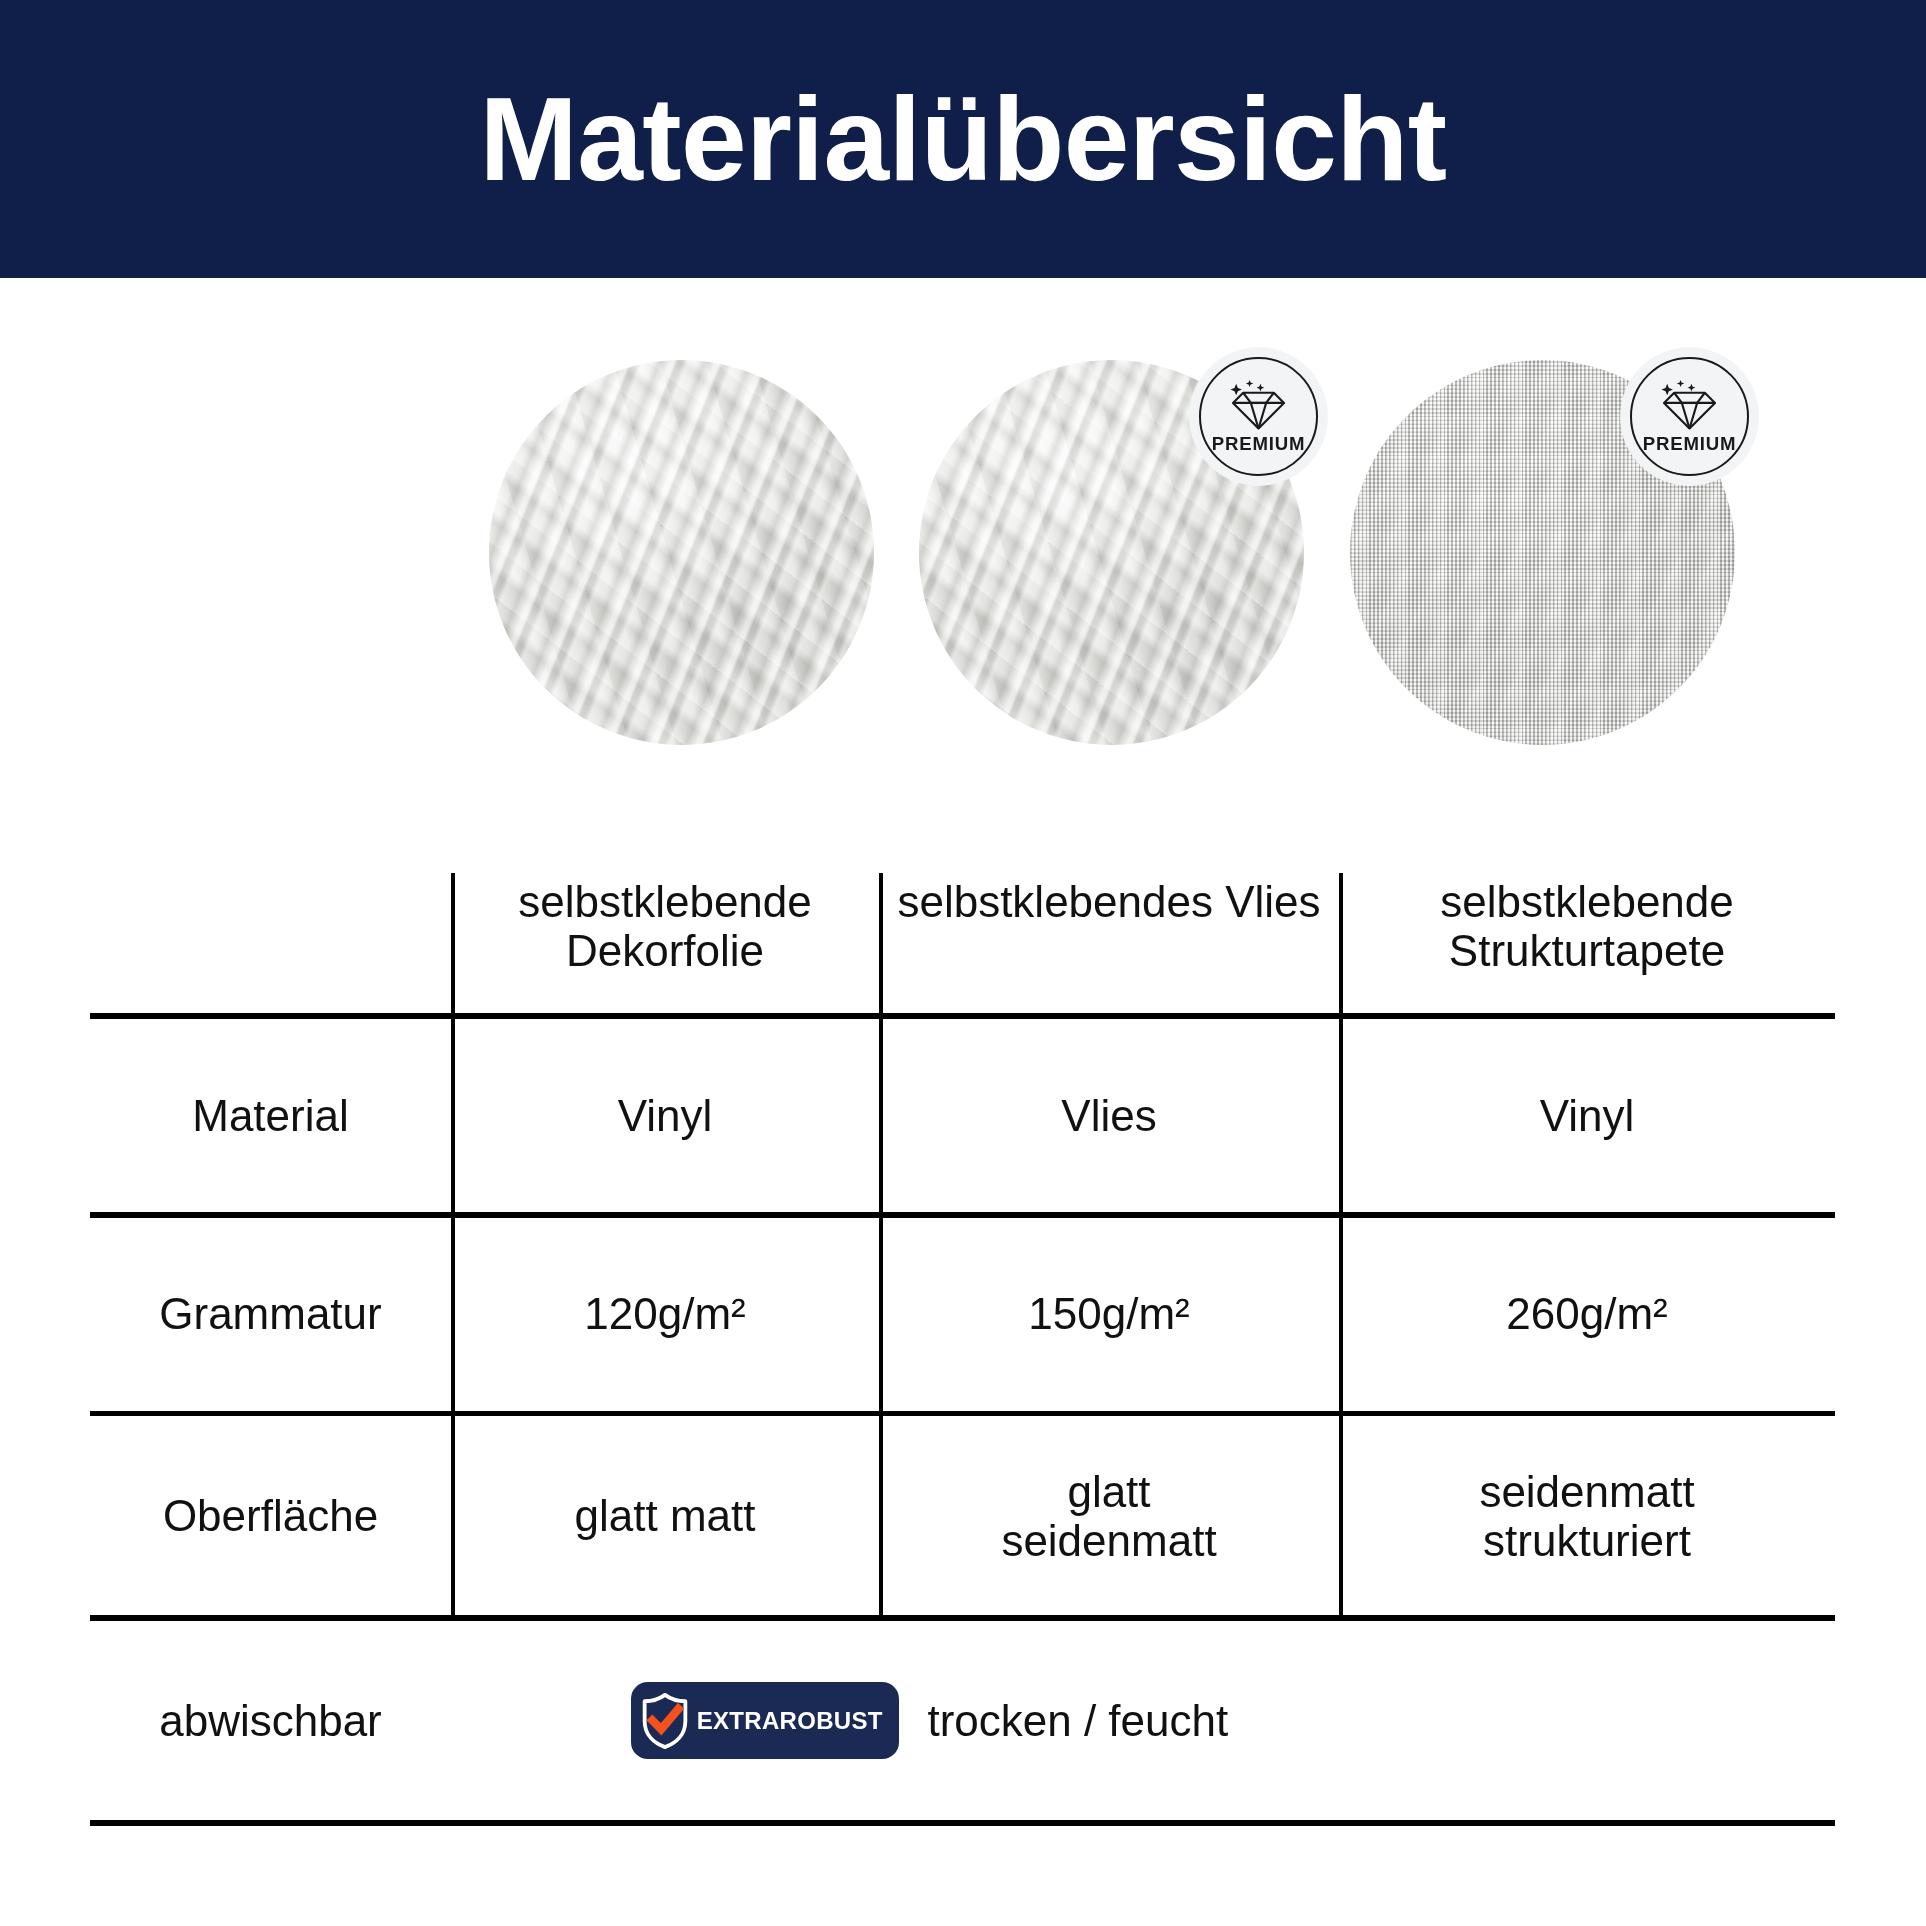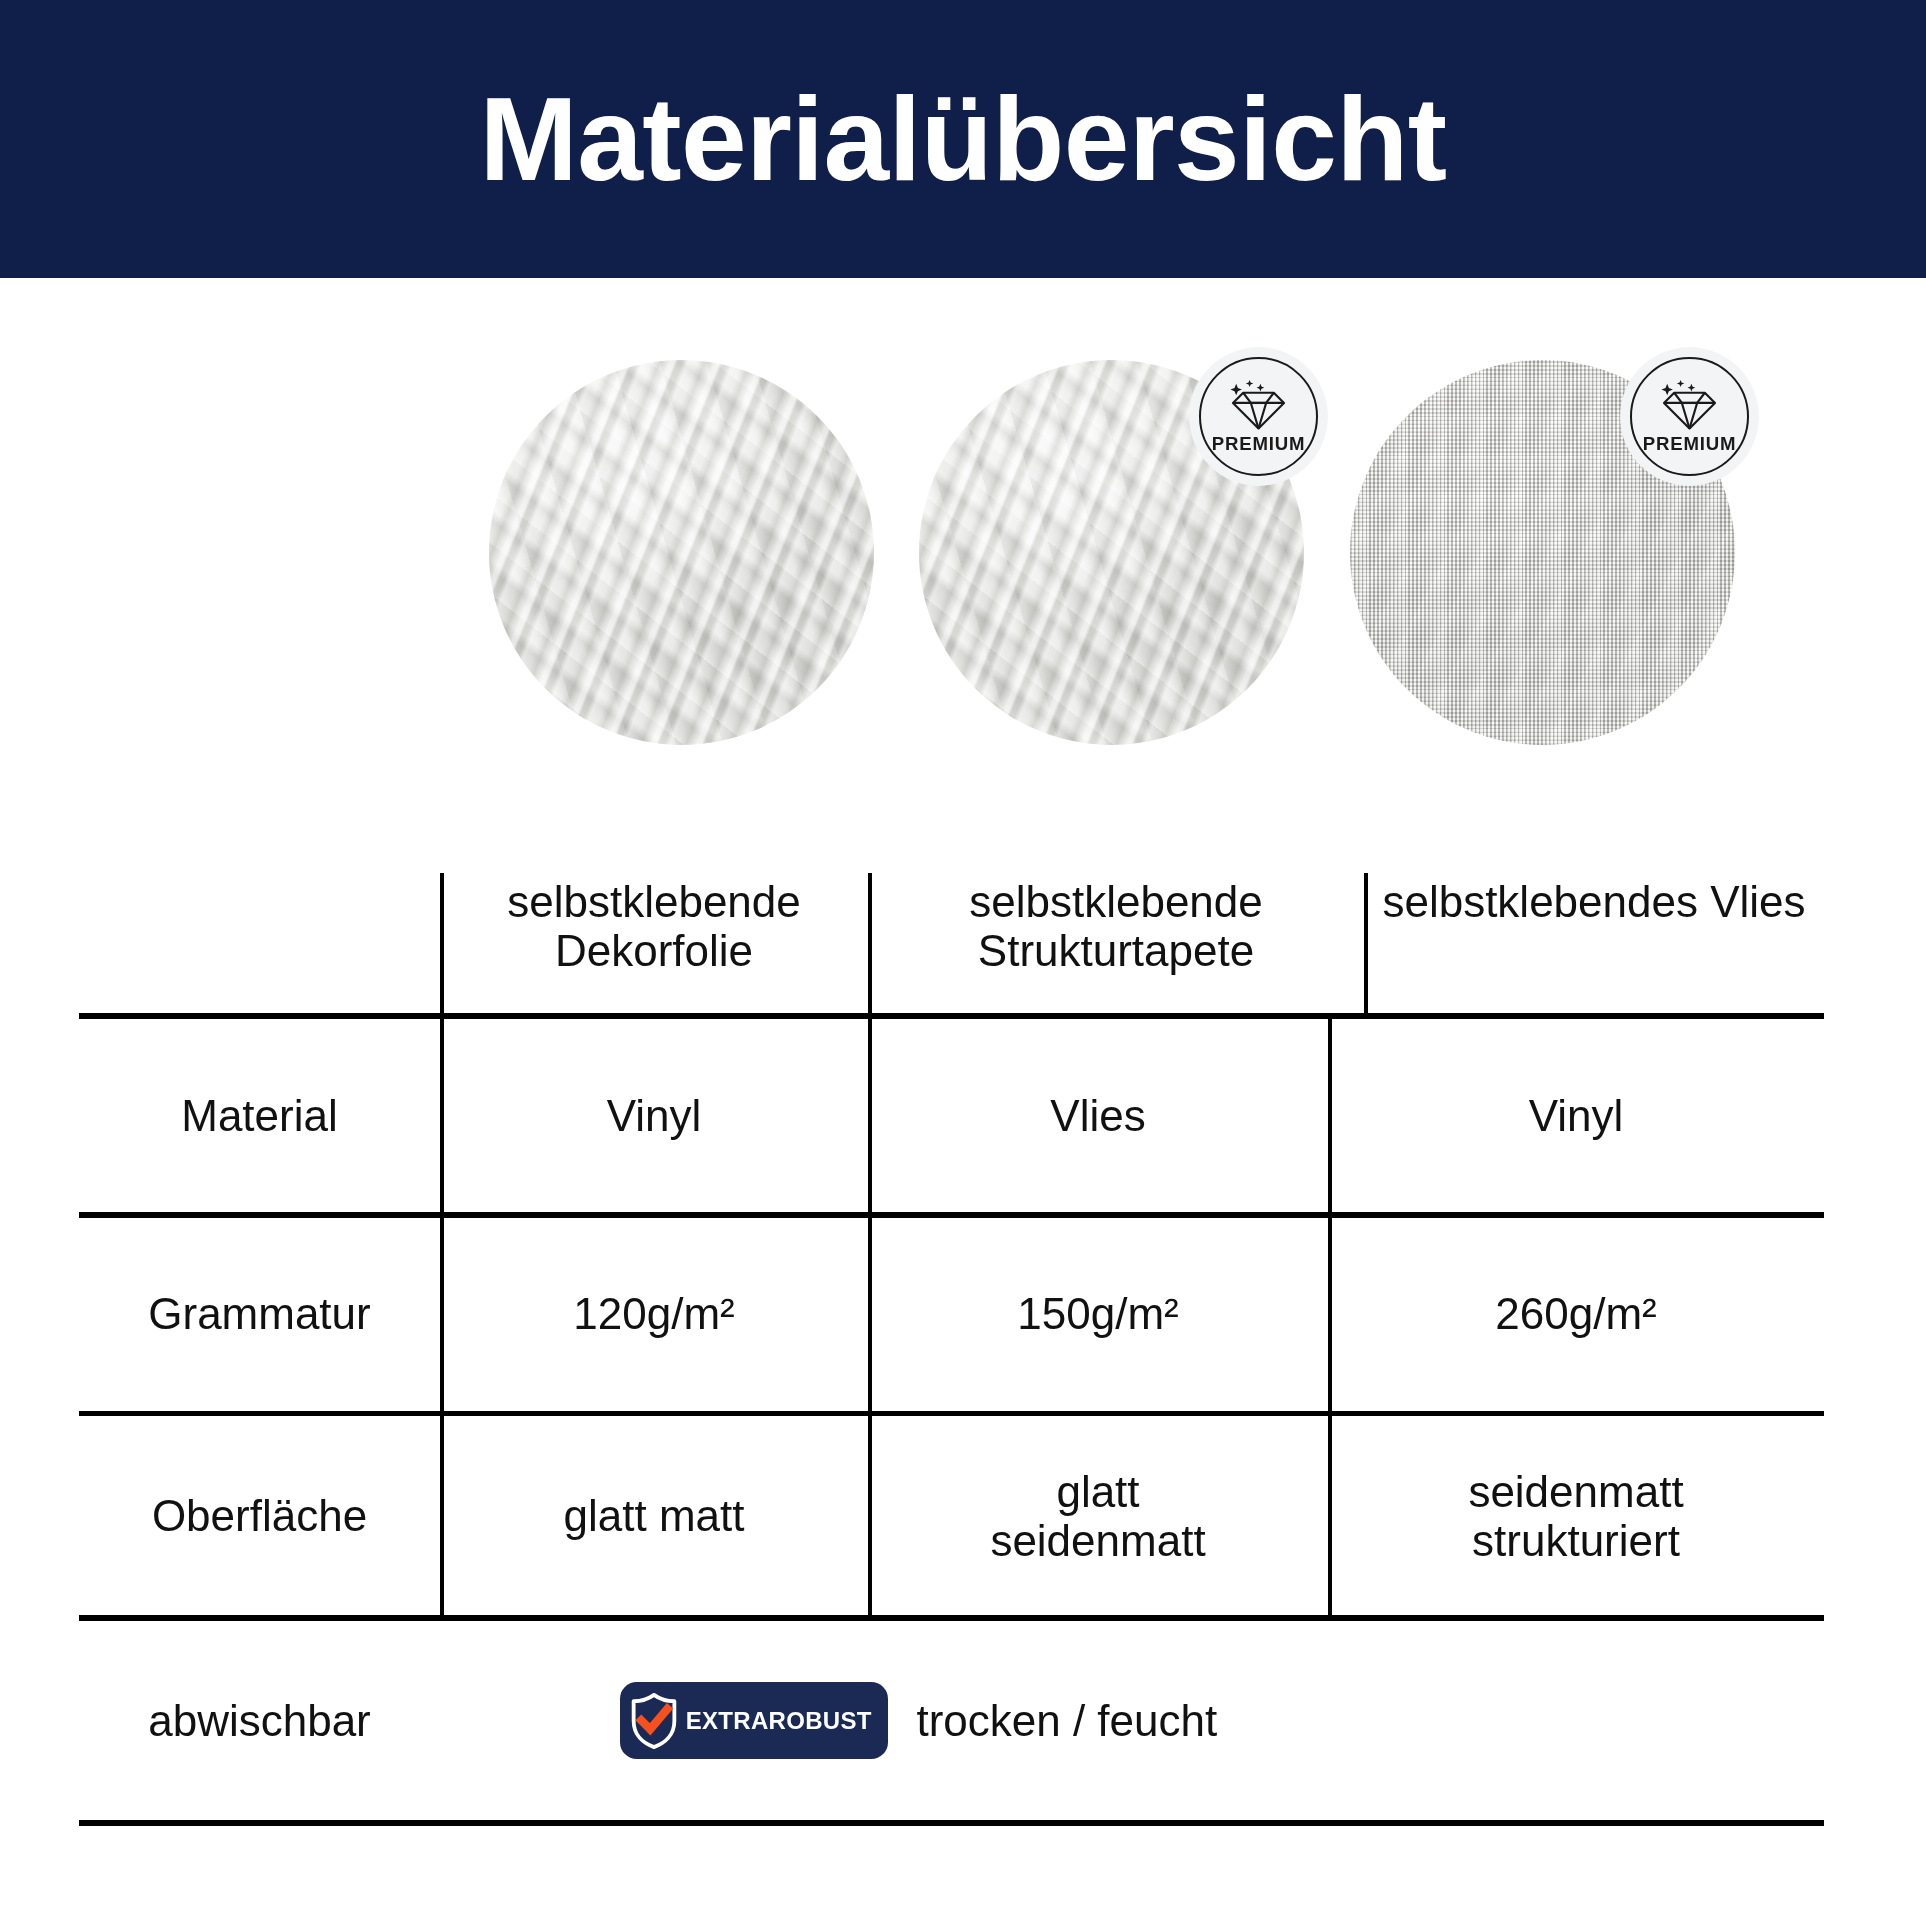--- a/index.html
+++ b/index.html
@@ -136,21 +136,21 @@
     font-weight: 700;
     letter-spacing: 0.8px;
     color: #1a1a1a;
     line-height: 1;
     margin-top: 2.6px;
   }
 
   
   .table {
     position: absolute;
-    left: 79px;
+    left: 90px;
     top: 873px;
     width: 1745px;
   }
   .trow {
     display: flex;
     width: 100%;
     position: relative;
   }
   .hrule {
     width: 100%;
@@ -293,26 +293,26 @@
   </div>
 
   <div class="table">
 
     <div class="trow row-head">
       <div class="cell label"></div>
       <div class="cell c1">
         <span class="wrap">selbstklebende Dekorfolie</span>
         <span class="vline"></span>
       </div>
+      <div class="cell c2">
+        <span class="wrap">selbstklebendes Vlies</span>
+        <span class="vline"></span>
+      </div>
       <div class="cell c3">
         <span class="wrap">selbstklebende Strukturtapete</span>
-        <span class="vline"></span>
-      </div>
-      <div class="cell c2">
-        <span class="wrap">selbstklebendes Vlies</span>
         <span class="vline"></span>
       </div>
     </div>
 
     <div class="hrule"></div>
 
     <div class="trow row-body">
       <div class="cell label">Material</div>
       <div class="cell c1">
         <span>Vinyl</span>

